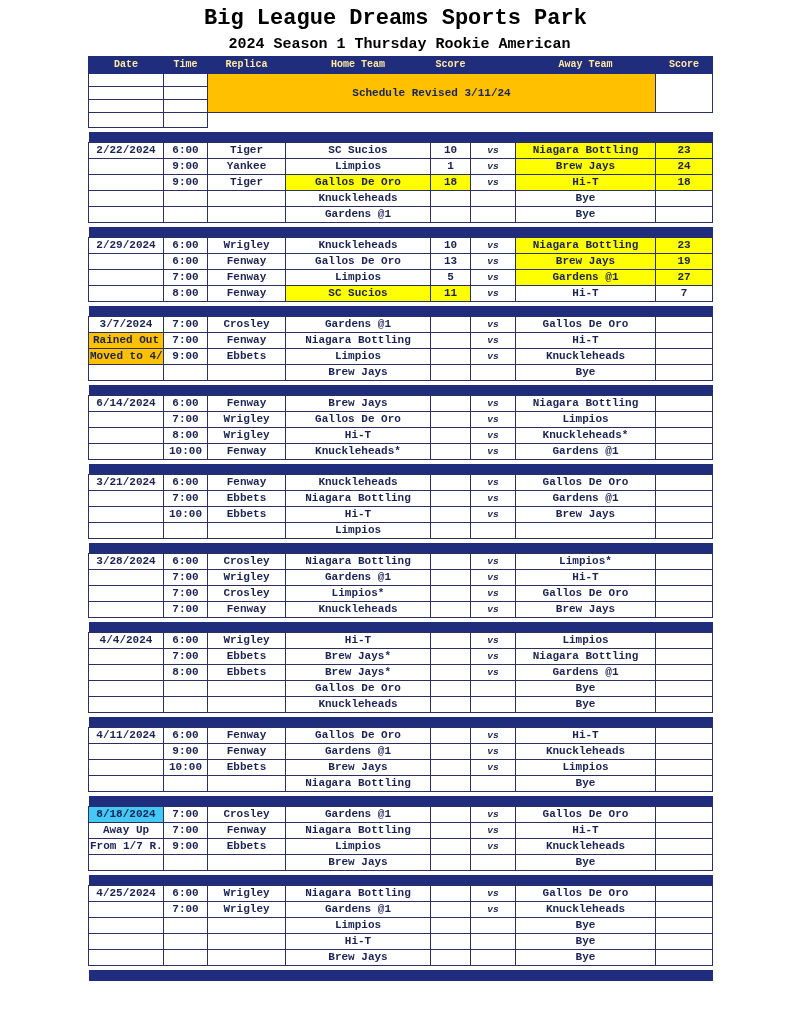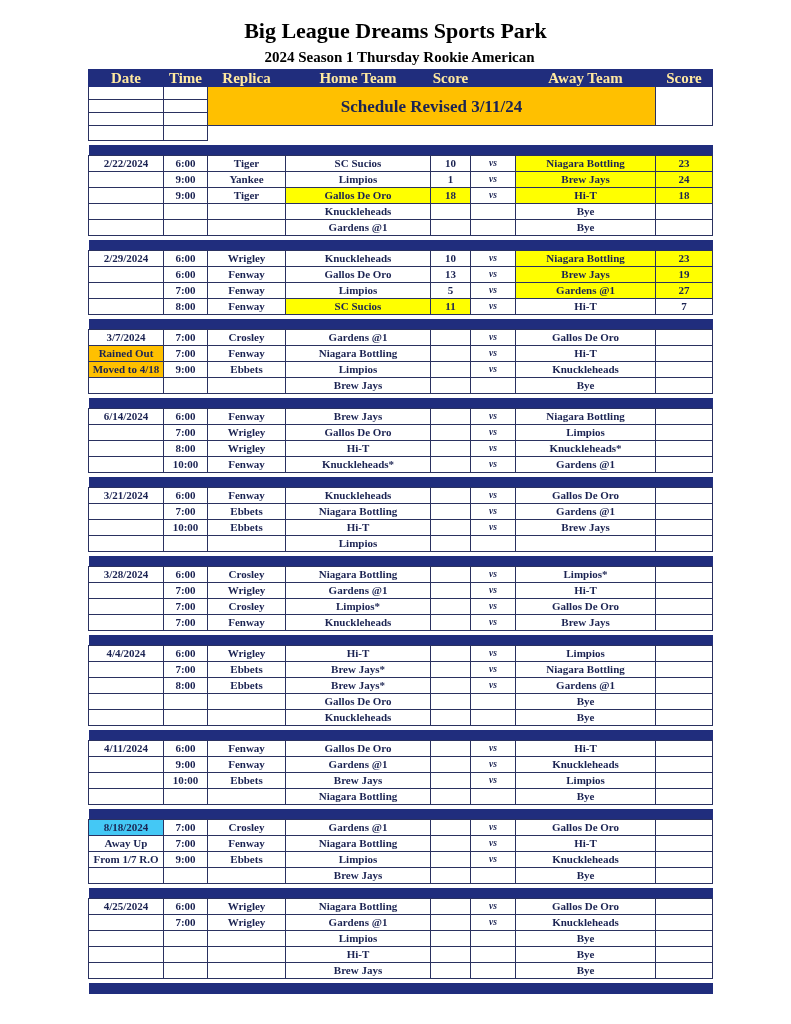--- a/index.html
+++ b/index.html
@@ -11,41 +11,41 @@
     --cyan:#44C8F5;
     --head:#FFE9A0;
   }
   *{box-sizing:border-box;}
   html,body{margin:0;padding:0;}
   body{
     width:791px;height:1024px;background:#ffffff;
     font-family:"Liberation Serif","DejaVu Serif",serif;
     color:#000;overflow:hidden;
   }
-  .page{padding-top:18px;}
+  .page{padding-top:6px;font-family:Liberation Mono, monospace;}
   h1{margin:0 0 5px 0;text-align:center;font-size:22px;font-weight:bold;}
   h2{margin:0 0 3px 8px;text-align:center;font-size:15px;font-weight:bold;}
   .note{margin:0 0 7px 0;text-align:center;font-size:12px;font-weight:bold;font-style:italic;}
   .table-wrap{margin-left:88px;width:624px;}
   table{border-collapse:collapse;table-layout:fixed;width:624px;}
   td{
     padding:0 1px;height:15px;line-height:15px;
     font-weight:bold;font-size:11px;color:var(--ink);
     text-align:center;white-space:nowrap;overflow:hidden;
   }
   thead td{
     background:var(--navy);color:var(--head);
-    height:16px;line-height:16px;font-size:15px;
+    height:16px;line-height:16px;font-size:10px;
     border:1px solid var(--navy);
   }
   td.b{border:1px solid var(--line);}
   tr.banner-row td{height:13px;line-height:13px;}
   td.banner{
     background:var(--orange);color:var(--ink);
-    font-size:17px;border:1px solid var(--line);
+    font-size:11px;border:1px solid var(--line);
   }
   tr.navy td{background:var(--navy);height:11px;line-height:11px;border:none;}
   tr.spacer td{height:4px;line-height:4px;border:none;}
   td.vs{font-style:italic;font-size:9.5px;}
   .hl-yellow{background:var(--yellow);}
   .hl-orange{background:var(--orange);}
   .hl-cyan{background:var(--cyan);}
 </style>
 </head>
 <body>

